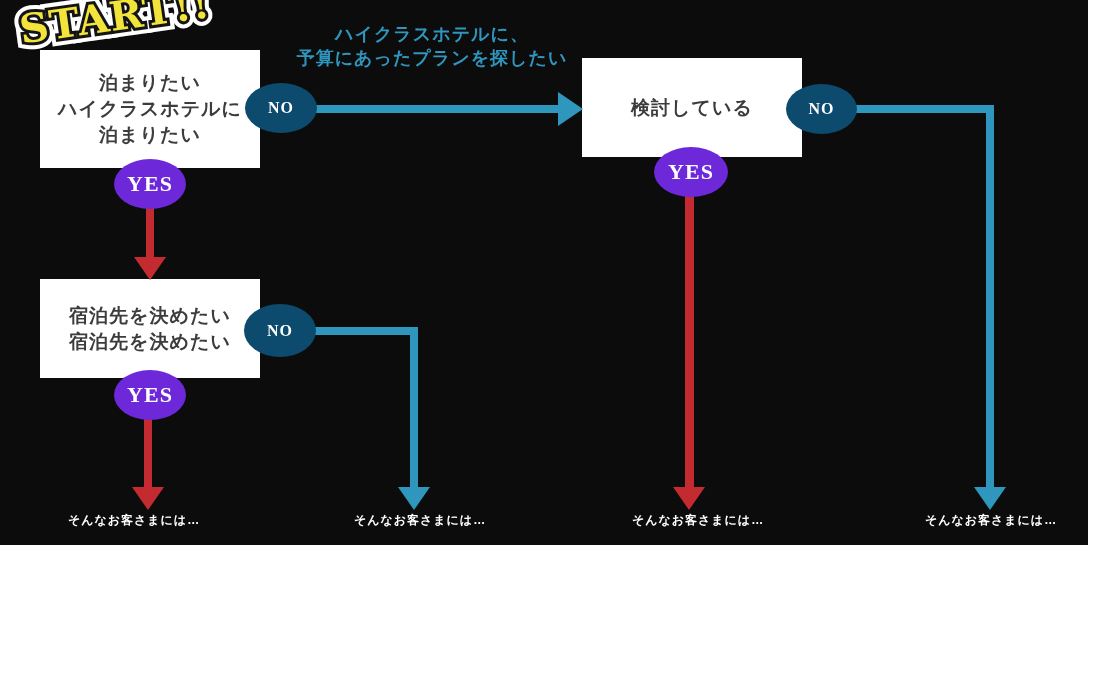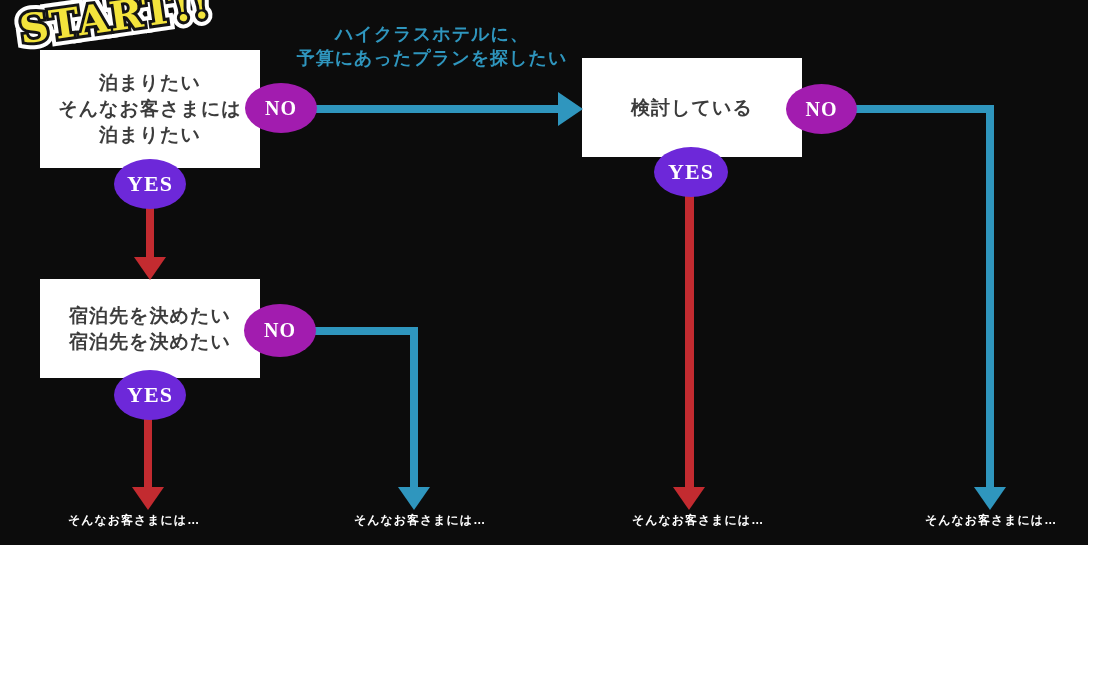--- a/index.html
+++ b/index.html
@@ -68,21 +68,21 @@
     border-radius: 50%;
     display: flex;
     align-items: center;
     justify-content: center;
     color: #ffffff;
     font-family: "Liberation Serif", serif;
     font-weight: bold;
     letter-spacing: 1px;
     z-index: 4;
   }
-  .badge-no  { background: #a21caf; font-size: 20px; }
+  .badge-no  { background: #0c4a6e; font-size: 16px; }
   .badge-yes { background: #6d28d9; font-size: 22px; }
   .no-1  { left: 245px; top: 83px;  width: 72px; height: 50px; }
   .yes-1 { left: 114px; top: 159px; width: 72px; height: 50px; }
   .no-2  { left: 244px; top: 304px; width: 72px; height: 53px; }
   .yes-2 { left: 114px; top: 370px; width: 72px; height: 50px; }
   .no-3  { left: 786px; top: 84px;  width: 71px; height: 50px; }
   .yes-3 { left: 654px; top: 147px; width: 74px; height: 50px; }
 
   
   .seg { position: absolute; z-index: 1; }
@@ -157,21 +157,21 @@
       <span class="start-layer start-fill">START!!</span>
     </div>
 
     <div class="no-note">
       <div>ハイクラスホテルに、</div>
       <div>予算にあったプランを探したい</div>
     </div>
 
     <div class="qbox qbox-1">
       <div>泊まりたい</div>
-      <div>そんなお客さまには</div>
+      <div>ハイクラスホテルに</div>
       <div>泊まりたい</div>
     </div>
 
     <div class="qbox qbox-2">
       <div>宿泊先を決めたい</div>
       <div>宿泊先を決めたい</div>
     </div>
 
     <div class="qbox qbox-3">
       <div>検討している</div>

